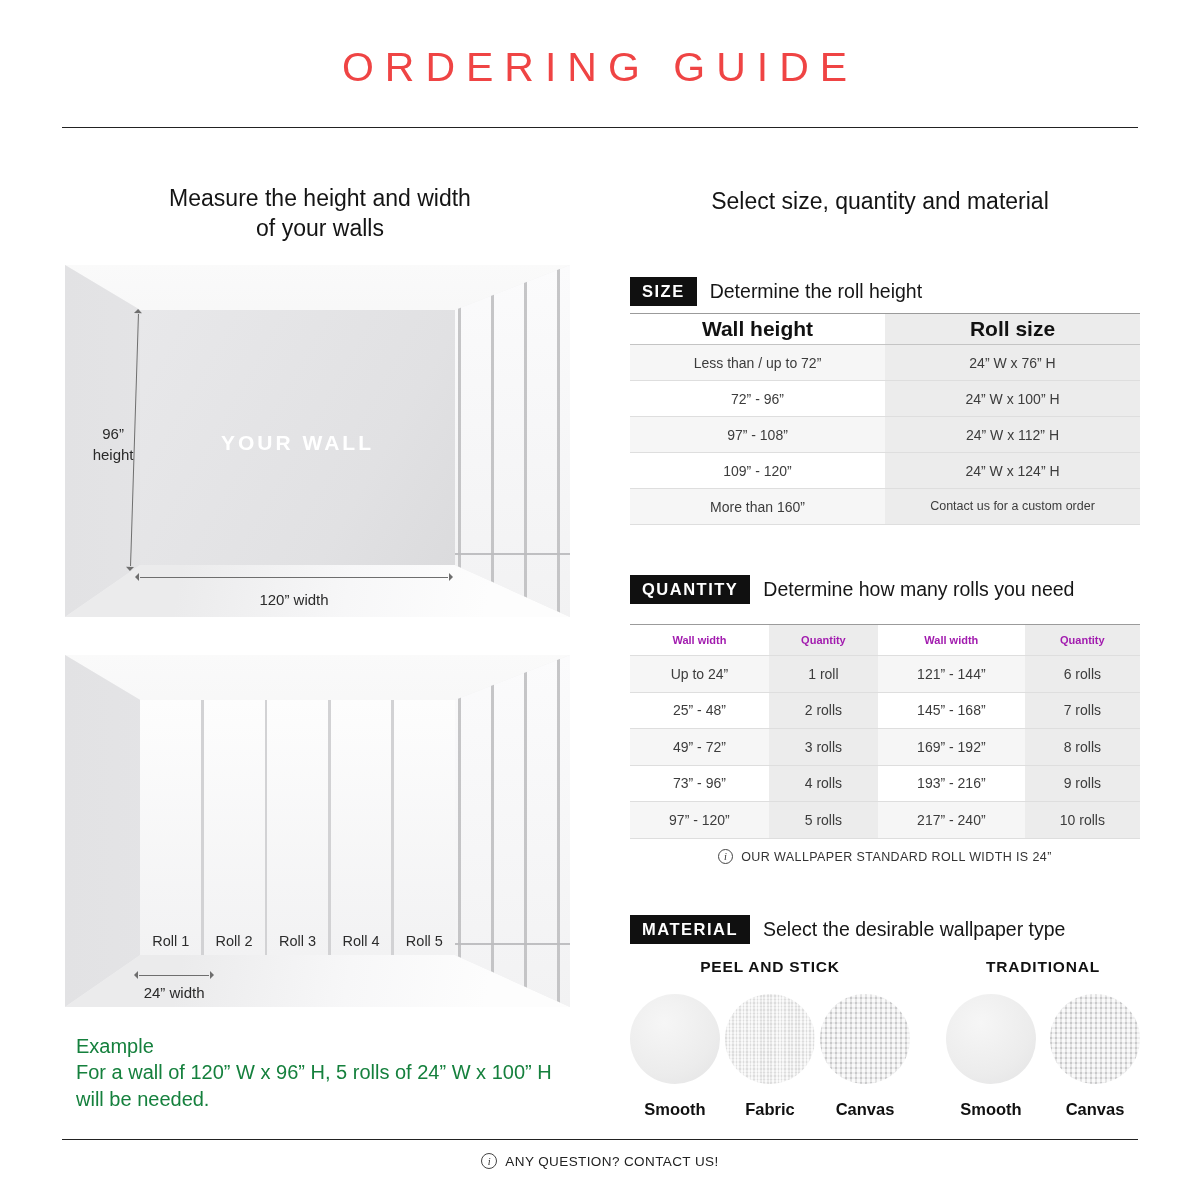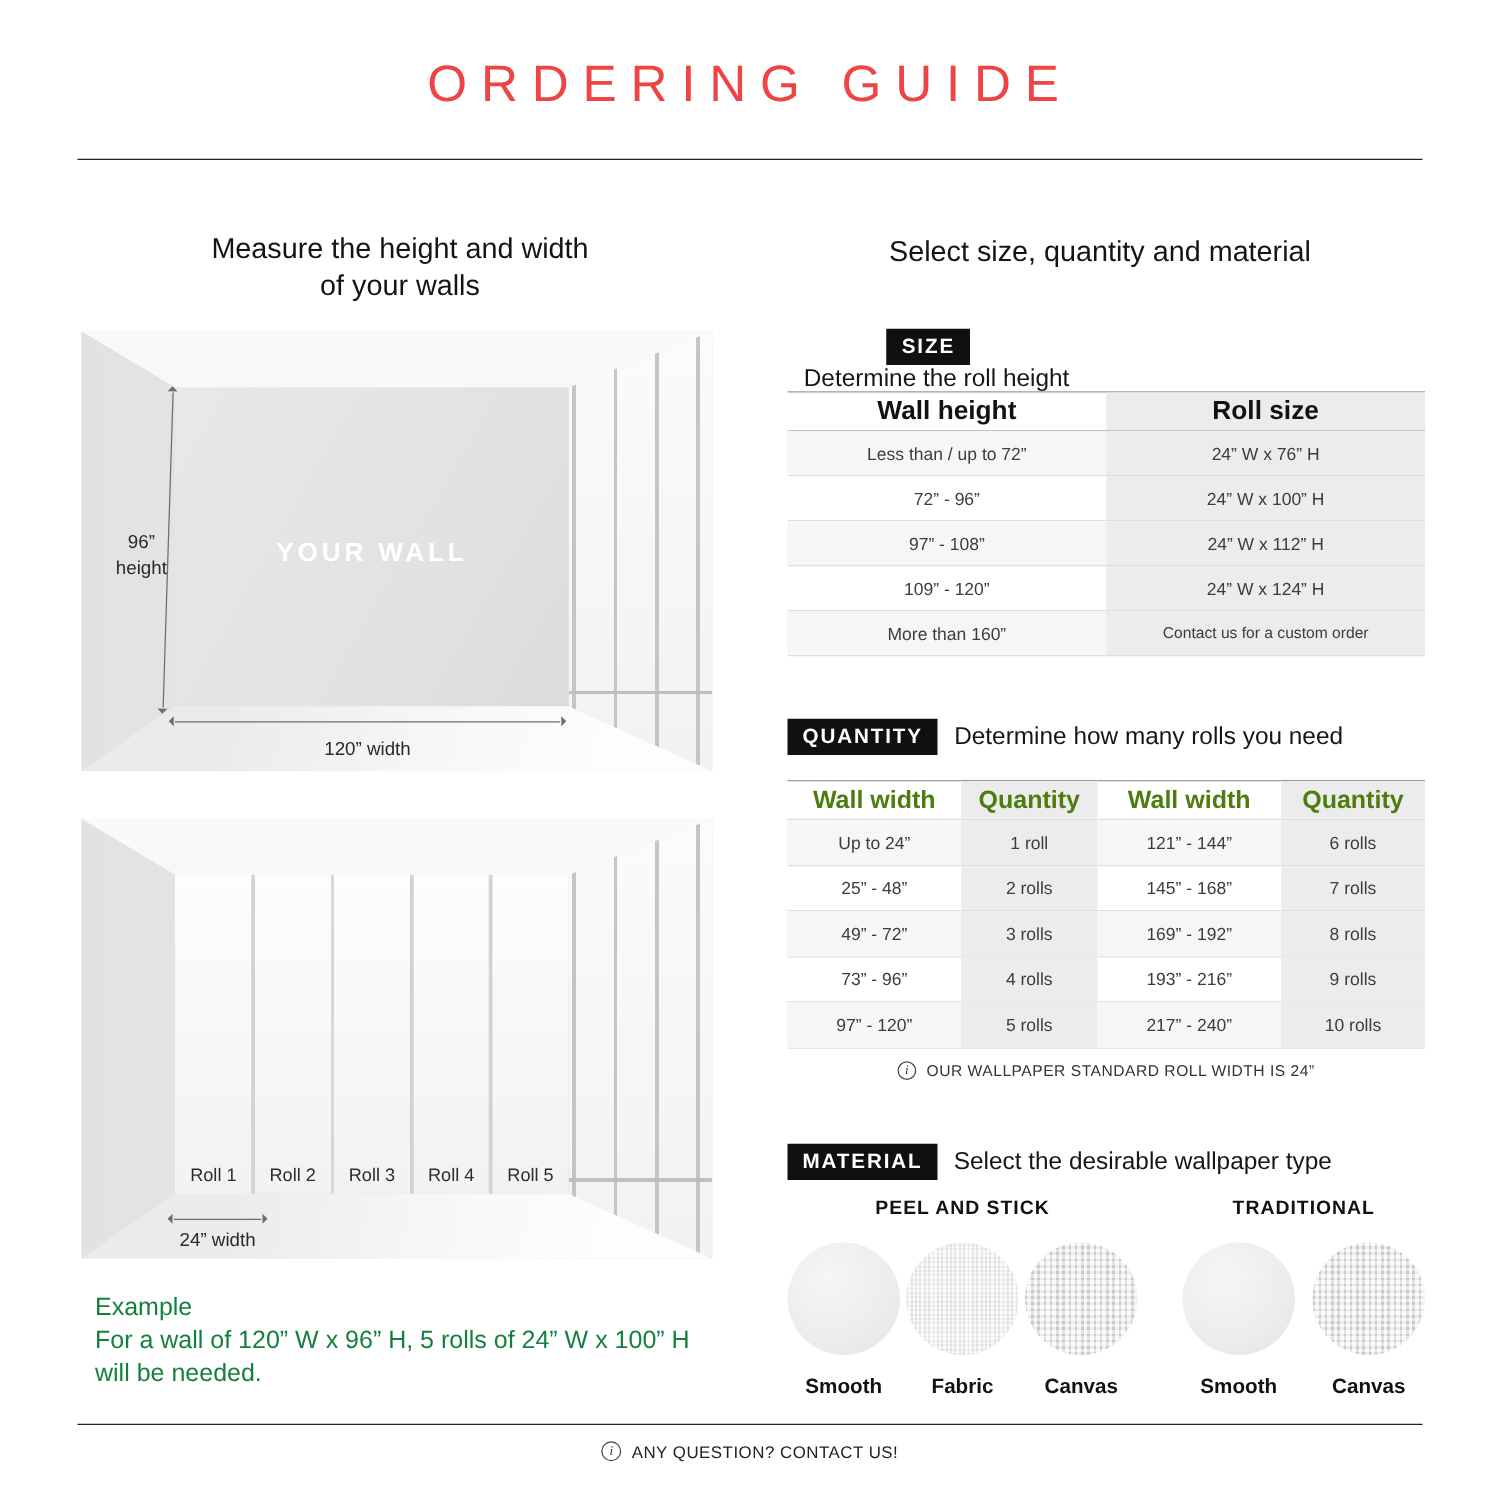--- a/index.html
+++ b/index.html
@@ -49,41 +49,41 @@
 
   .panels { position:absolute; left:14.9%; top:12.8%; width:62.3%; height:72.4%; display:flex; gap:2.5px; background:#d2d2d4; }
   .panel { flex:1; position:relative; background:linear-gradient(180deg,#fdfdfd,#f2f2f3); }
   .panel-label { position:absolute; bottom:6px; width:100%; text-align:center; font-size:14.5px; color:#2c2c2c; }
 
   .example { position:absolute; left:76px; top:1033px; width:480px; font-size:20px; line-height:1.32; color:#15803d; }
   .example span { display:block; }
 
   
   .section-header { position:absolute; left:630px; display:flex; align-items:center; }
-  .sh-size { top:263px;flex-direction:column; } .sh-qty { top:575px; } .sh-material { top:915px; }
+  .sh-size { top:277px; } .sh-qty { top:575px; } .sh-material { top:915px; }
   .badge { background:#101010; color:#fff; font-weight:700; font-size:16.5px; letter-spacing:1.5px; padding:5px 12px; }
   .section-subtitle { margin-left:13px; font-size:19.5px; color:#161616; }
 
   .size-table { position:absolute; left:630px; top:313px; width:510px; border-top:1px solid #9b9b9b; font-size:14px; }
   .st-row { display:flex; border-bottom:1px solid #dedede; }
   .st-row.head { border-bottom:1px solid #c4c4c4; }
   .st-cell { flex:1; display:flex; align-items:center; justify-content:center; min-height:35px; text-align:center; color:#3c3c3c; padding:2px 6px; }
   .st-row.head .st-cell { font-weight:700; color:#111; font-size:21px; min-height:30px; }
   .shade { background:#ececec; }
   .st-row.alt .st-cell:first-child { background:#f6f6f6; }
   .small-text { font-size:12.5px; line-height:1.3; max-width:170px; display:inline-block; }
 
   .qty-wrap { position:absolute; left:630px; top:624px; width:510px; display:flex; }
   .qty-table { border-top:1px solid #9b9b9b; font-size:14px; }
   .qty-table-left  { width:248px; }
   .qty-table-right { width:262px; }
   .qt-row { display:flex; border-bottom:1px solid #dedede; }
   .qt-cell { display:flex; align-items:center; justify-content:center; min-height:35.5px; text-align:center; color:#3c3c3c; padding:2px 4px; }
   .qt-w { width:56%; } .qt-q { width:44%; }
-  .qt-row.head .qt-cell { font-weight:700; color:#4d7c0f; font-size:20px; min-height:30px; }
+  .qt-row.head .qt-cell { font-weight:700; color:#a21caf; font-size:11px; min-height:30px; }
   .qt-row.alt .qt-w { background:#f6f6f6; }
 
   .roll-note { position:absolute; left:630px; top:849px; width:510px; display:flex; align-items:center; justify-content:center; gap:8px; font-size:12.5px; letter-spacing:.4px; color:#333; }
   .info-icon { flex:0 0 auto; width:15px; height:15px; border:1.2px solid #444; border-radius:50%; display:flex; align-items:center; justify-content:center; font-size:10.5px; color:#333; font-family:"Liberation Serif", serif; font-style:italic; }
 
   .materials { position:absolute; left:630px; top:958px; width:510px; display:flex; justify-content:space-between; }
   .material-group { text-align:center; }
   .group-title { font-weight:700; font-size:15.5px; letter-spacing:.8px; color:#111; margin-bottom:18px; }
   .swatch-row { display:flex; gap:5px; }
   .mg-right .swatch-row { gap:14px; }

